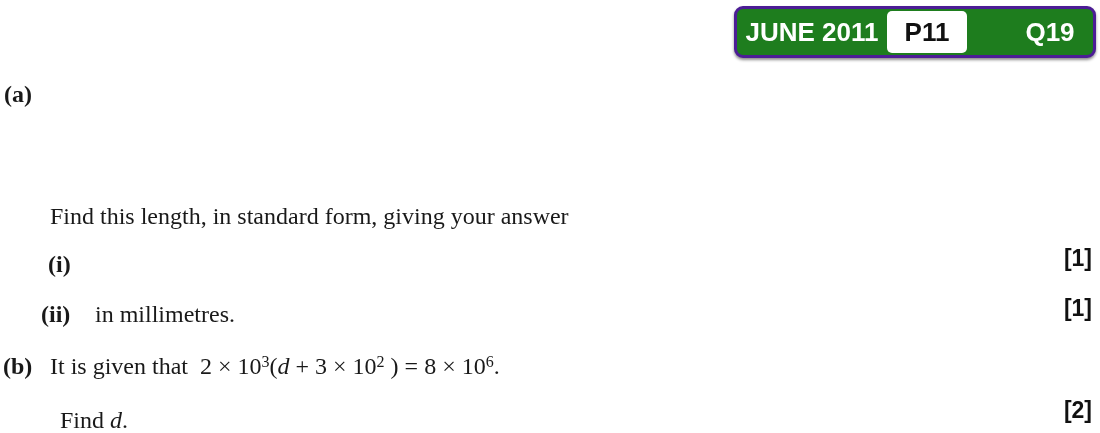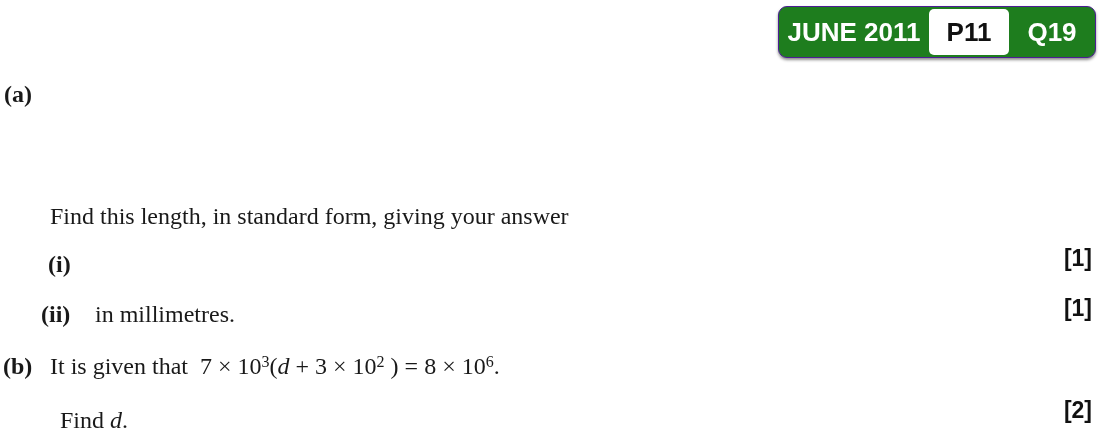--- a/index.html
+++ b/index.html
@@ -30,38 +30,38 @@
     color:#111111;
   }
   .badge{
     position:absolute;
     top:6px;
     right:4px;
     height:52px;
     display:flex;
     align-items:stretch;
     background:#1e7d1e;
-    border:1px solid #4c1d95;
+    border:3px solid #4c1d95;
     border-radius:9px;
     box-shadow:0 2px 3px rgba(0,0,0,0.45);
     font-family:"Liberation Sans", sans-serif;
     font-weight:bold;
     font-size:26px;
     box-sizing:border-box;
   }
   .seg{display:flex;align-items:center;justify-content:center;}
   .seg-session{width:150px;color:#ffffff;}
   .seg-paper{
     width:80px;
     background:#ffffff;
     color:#111111;
     border-radius:5px;
     margin:2px 0;
   }
-  .seg-qnum{width:86px;color:#ffffff;}
+  .seg-qnum{width:86px;color:#ffffff;padding-left:40px;}
 </style>
 </head>
 <body>
 
 <div class="page">
 
   <div class="badge">
     <div class="seg seg-session">JUNE 2011</div>
     <div class="seg seg-paper">P11</div>
     <div class="seg seg-qnum">Q19</div>
@@ -75,21 +75,21 @@
 
   <div class="abs plabel" style="top:250px;left:48px">(i)</div>
   <div class="abs mark" style="top:245px">[1]</div>
 
   <div class="abs plabel" style="top:300px;left:41px">(ii)</div>
   <div class="abs body" style="top:300px;left:95px">in millimetres.</div>
   <div class="abs mark" style="top:295px">[1]</div>
 
   <div class="abs plabel" style="top:352px;left:3px">(b)</div>
   <div class="abs body" style="top:352px;left:50px">
-    <span>It is given that</span><span>&nbsp;&nbsp;</span><span>7 × 10</span><sup>3</sup><span>(</span><span class="ital">d</span><span> + 3 × 10</span><sup>2</sup><span> ) = 8 × 10</span><sup>6</sup><span>.</span>
+    <span>It is given that</span><span>&nbsp;&nbsp;</span><span>2 × 10</span><sup>3</sup><span>(</span><span class="ital">d</span><span> + 3 × 10</span><sup>2</sup><span> ) = 8 × 10</span><sup>6</sup><span>.</span>
   </div>
 
   <div class="abs body" style="top:406px;left:60px">
     <span>Find </span><span class="ital">d</span><span>.</span>
   </div>
   <div class="abs mark" style="top:397px">[2]</div>
 
 </div>
 
 </body></html>

